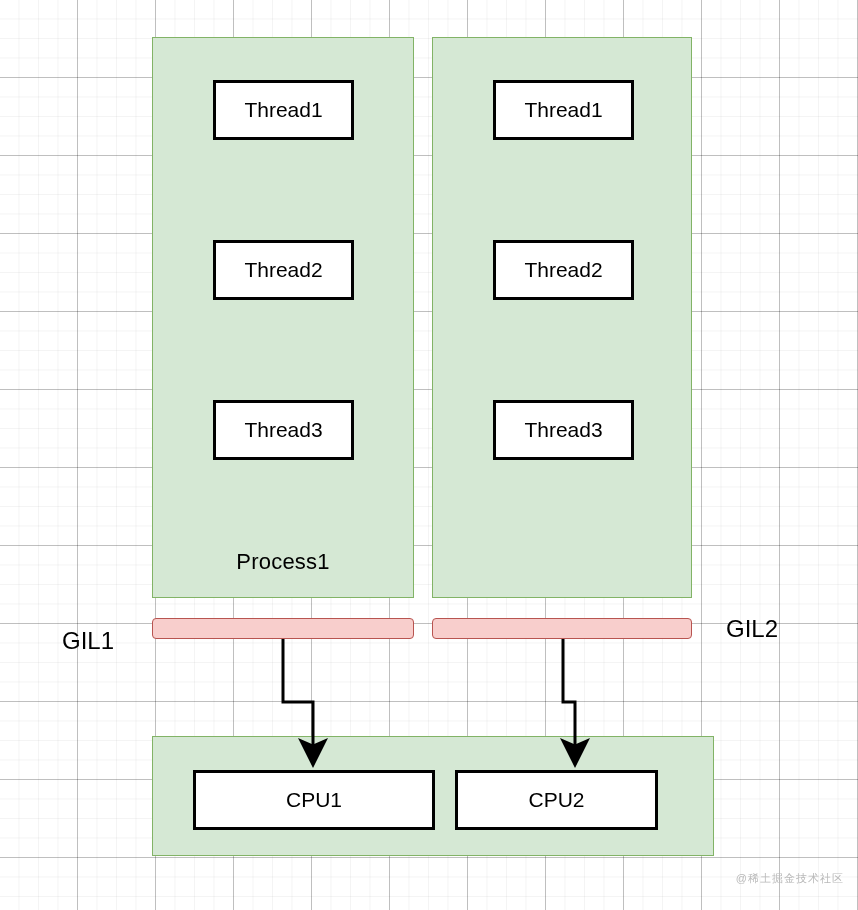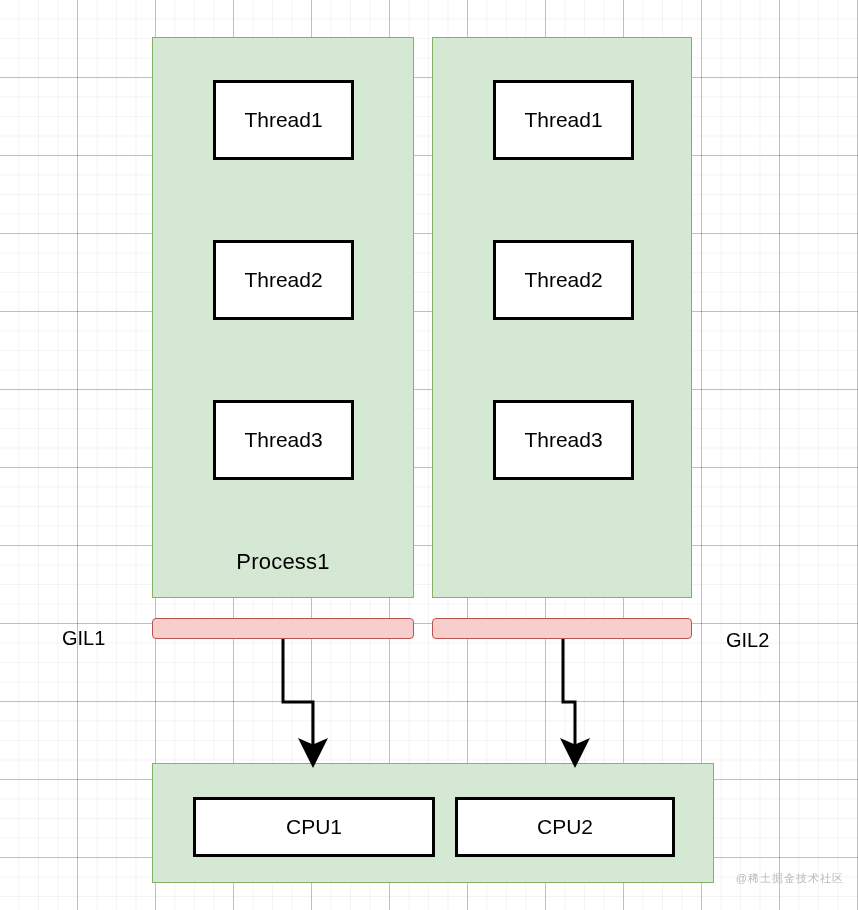--- a/index.html
+++ b/index.html
@@ -42,52 +42,51 @@
     bottom: 22px;
     text-align: center;
     font-size: 22px;
     color: #000000;
     letter-spacing: 0.2px;
   }
 
   .thread-box {
     position: absolute;
     width: 141px;
-    height: 80px;
+    height: 60px;
     background: #ffffff;
     border: 3px solid #000000;
     box-sizing: border-box;
     display: flex;
     align-items: center;
     justify-content: center;
     font-size: 21px;
     color: #000000;
   }
 
   .gil-bar {
     position: absolute;
     height: 21px;
     background: #f8cecc;
     border: 1.5px solid #b85450;
     border-radius: 4px;
     box-sizing: border-box;
   }
   .gil-label {
     position: absolute;
-    font-size: 20px;
+    font-size: 24px;
     color: #000000;
     white-space: nowrap;
   }
 
   .cpu-container {
     position: absolute;
     background: #d5e8d4;
     border: 1px solid #82b366;
     box-sizing: border-box;
-    margin-top: 27px;
   }
   .cpu-box {
     position: absolute;
     height: 60px;
     background: #ffffff;
     border: 3px solid #000000;
     box-sizing: border-box;
     display: flex;
     align-items: center;
     justify-content: center;
@@ -141,27 +140,27 @@
     </div>
     <div class="thread-box" style="left:60px; top:362px;">
       <span>Thread3</span>
     </div>
   </div>
 
   <div class="gil-bar" style="left:152px; top:618px; width:262px;"></div>
   <div class="gil-label" style="left:62px; top:627px;">GIL1</div>
 
   <div class="gil-bar" style="left:432px; top:618px; width:260px;"></div>
-  <div class="gil-label" style="left:726px; top:629px;">GIL2</div>
+  <div class="gil-label" style="left:726px; top:615px;">GIL2</div>
 
   <div class="cpu-container" style="left:152px; top:736px; width:562px; height:120px;">
     <div class="cpu-box" style="left:40px; top:33px; width:242px;">
       <span>CPU1</span>
     </div>
-    <div class="cpu-box" style="left:302px; top:33px; width:220px;">
+    <div class="cpu-box" style="left:302px; top:33px; width:203px;">
       <span>CPU2</span>
     </div>
   </div>
 
   <svg id="arrows" viewBox="0 0 858 910" width="858" height="910">
     <defs>
       <marker id="arrowhead" markerWidth="10" markerHeight="10" refX="8" refY="5" orient="auto" markerUnits="strokeWidth">
         <path d="M0,0 L10,5 L0,10 L2.2,5 z" fill="#000000"></path>
       </marker>
     </defs>

